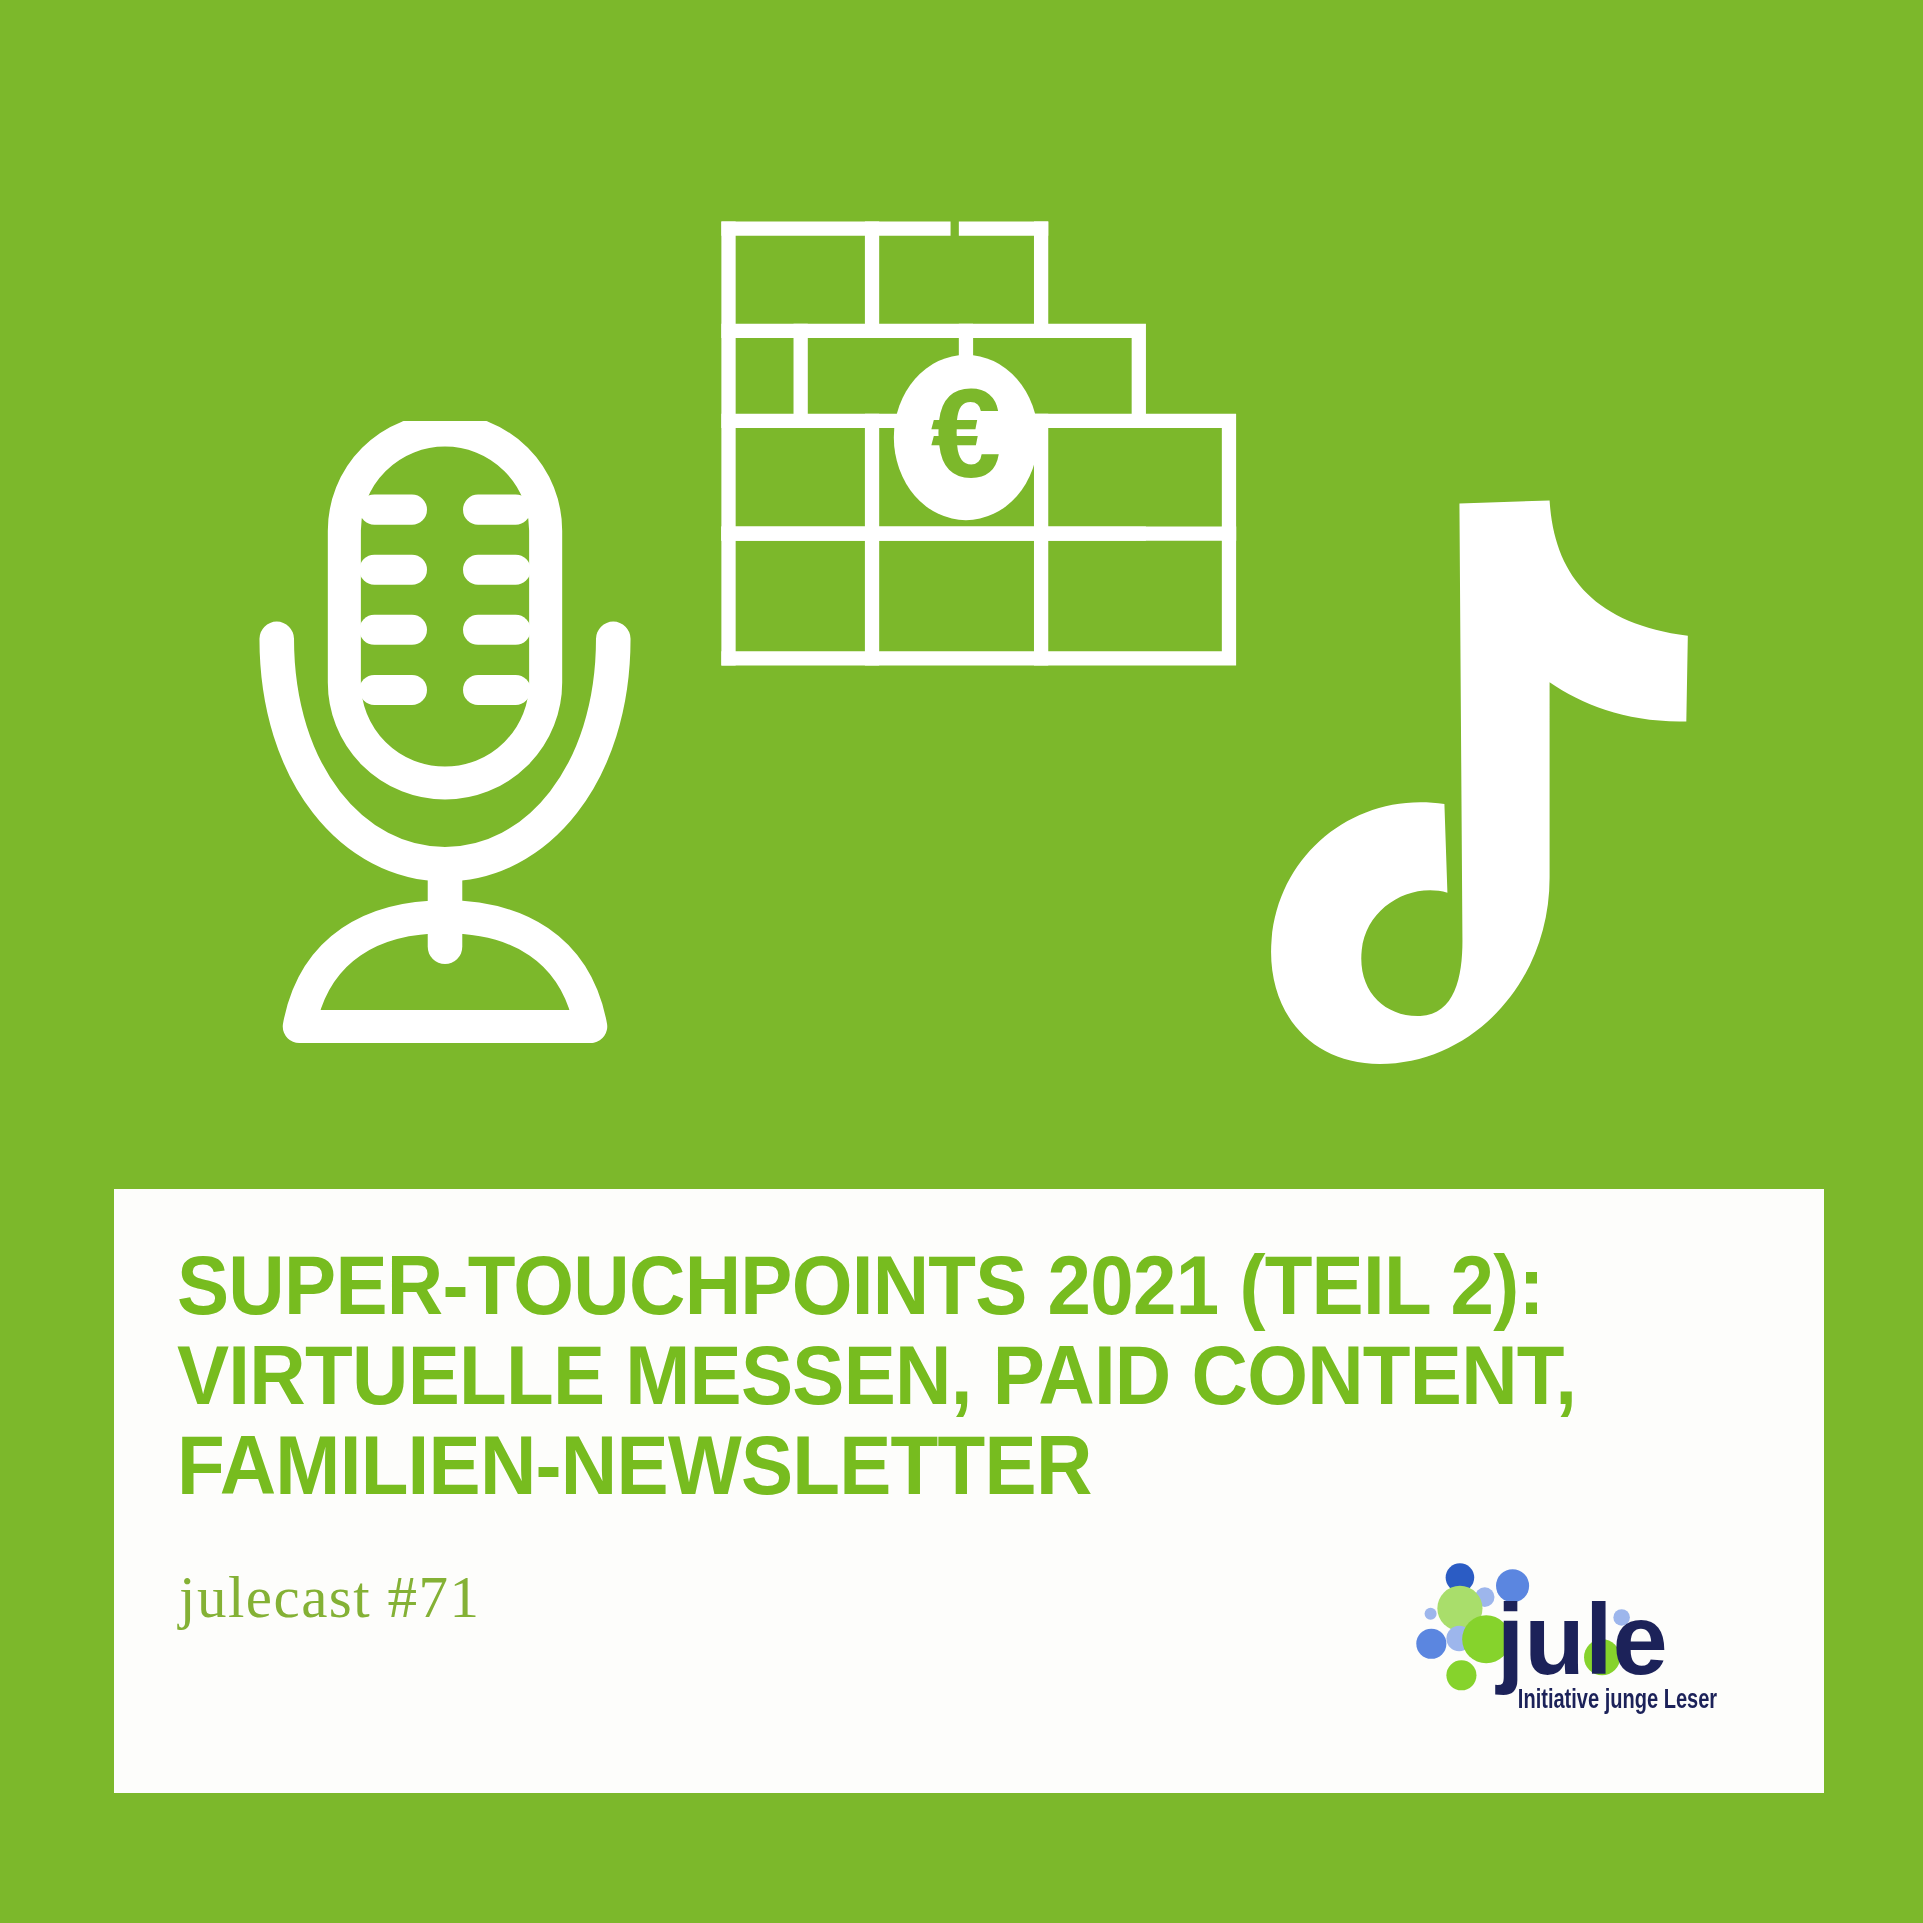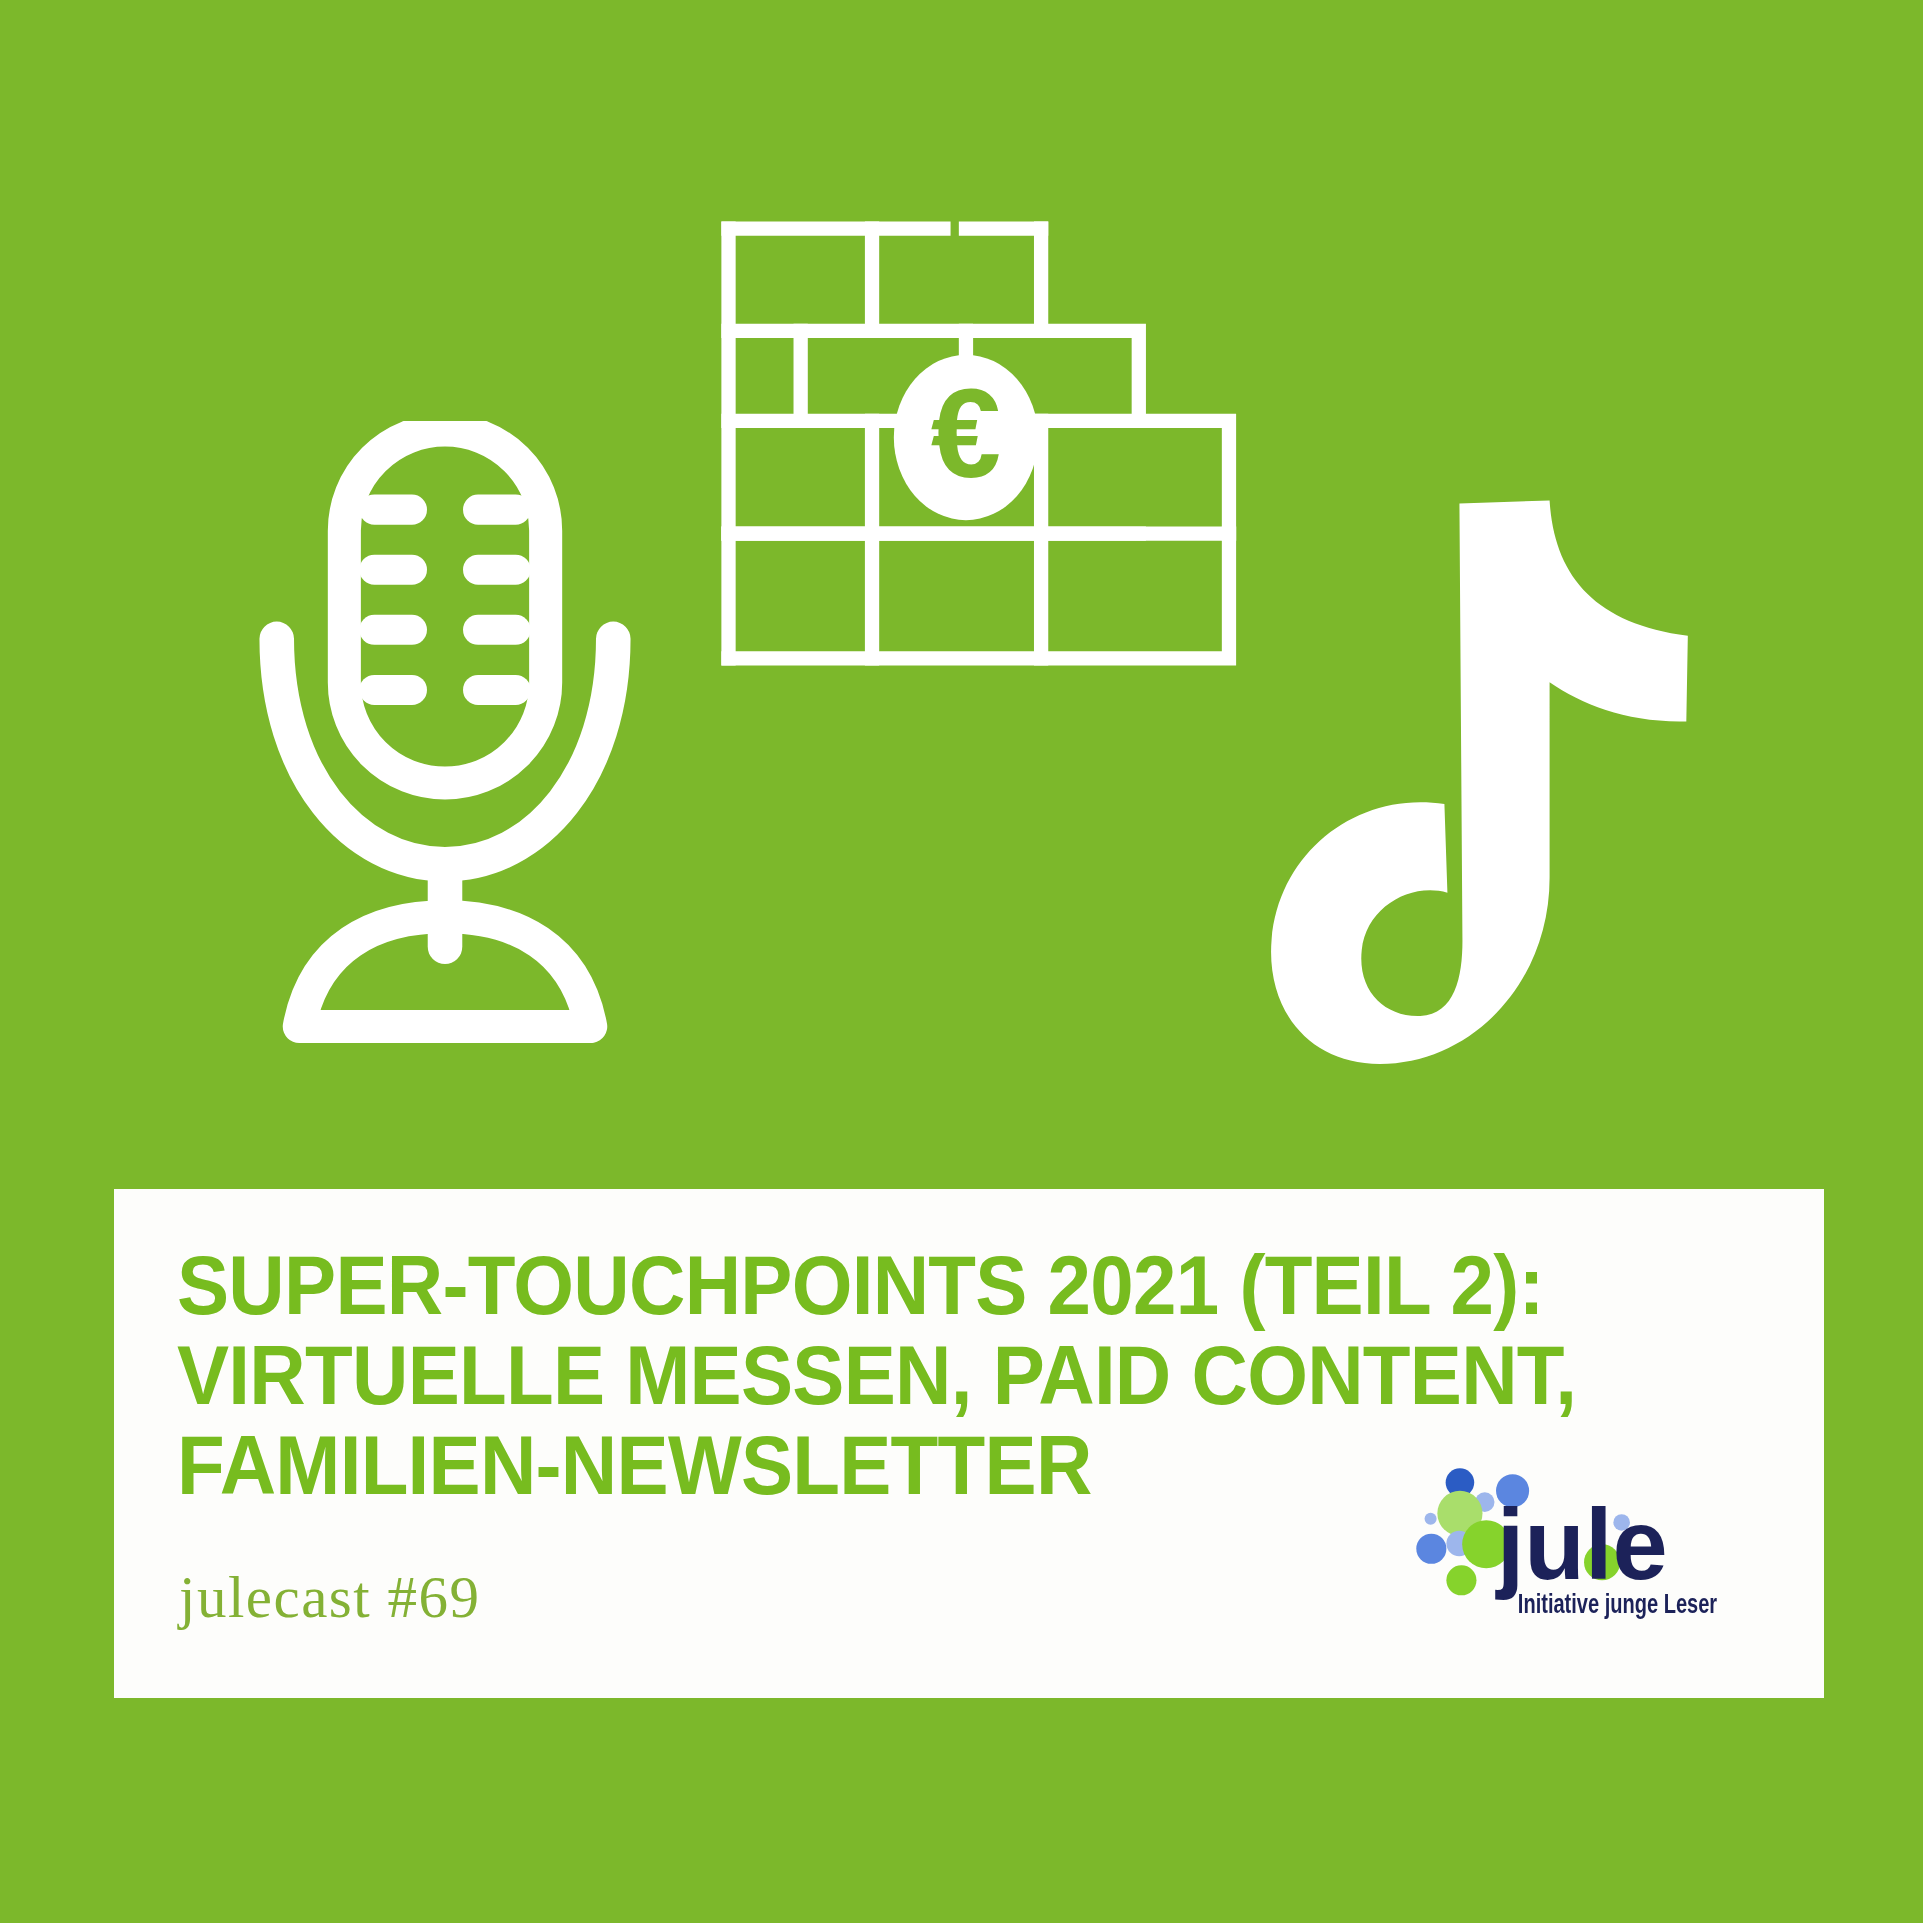--- a/index.html
+++ b/index.html
@@ -33,21 +33,21 @@
   #paywall-icon-wrap { left: 718px; top: 218px; width: 526px; height: 451px; }
   #tiktok-icon-wrap  { left: 1270px; top: 496px; width: 451px; height: 586px; }
   .icon-wrap svg { display: block; width: 100%; height: 100%; }
 
   
   #text-card {
     position: absolute;
     left: 114px;
     top: 1189px;
     width: 1710px;
-    height: 509px;
+    height: 604px;
     background: #FDFDFB;
     text-decoration: underline;
   }
   #title-block {
     position: absolute;
     left: 63px;
     top: 51px;
     width: 1593px;
   }
   .title-line {
@@ -172,21 +172,21 @@
   </div>
 
   <div id="text-card">
 
     <div id="title-block">
       <span class="title-line">SUPER-TOUCHPOINTS 2021 (TEIL 2):</span>
       <span class="title-line">VIRTUELLE MESSEN, PAID CONTENT,</span>
       <span class="title-line">FAMILIEN-NEWSLETTER</span>
     </div>
 
-    <div id="episode-label">julecast #69</div>
+    <div id="episode-label">julecast #71</div>
 
     <div id="jule-logo">
       <svg viewBox="0 0 420 230" xmlns="http://www.w3.org/2000/svg" aria-hidden="true">
 
         <g>
           <circle cx="61" cy="22" r="19" fill="#2B5CC4"></circle>
           <circle cx="131" cy="33" r="22" fill="#5B86E0"></circle>
           <circle cx="94" cy="48" r="13" fill="#9DB6EC"></circle>
           <circle cx="61" cy="63" r="30" fill="#A9DE6B"></circle>
           <circle cx="22" cy="70" r="8" fill="#9DB6EC"></circle>

